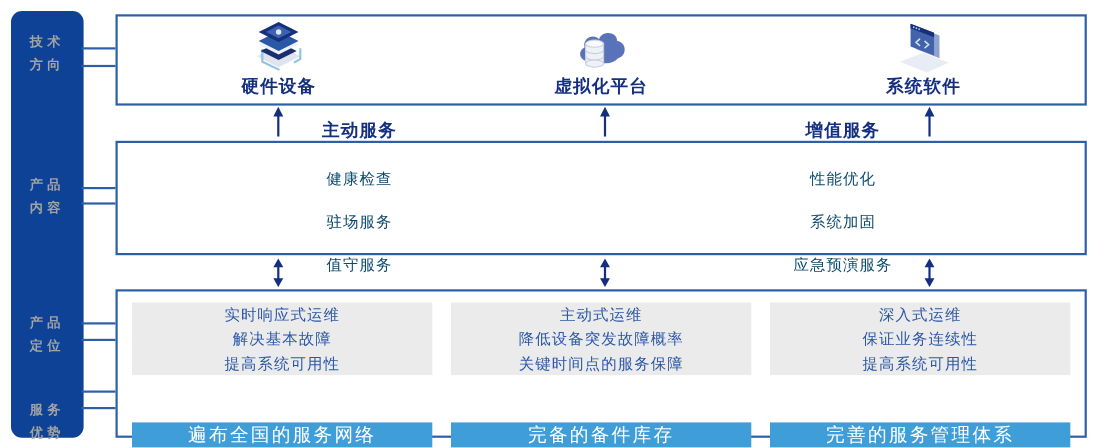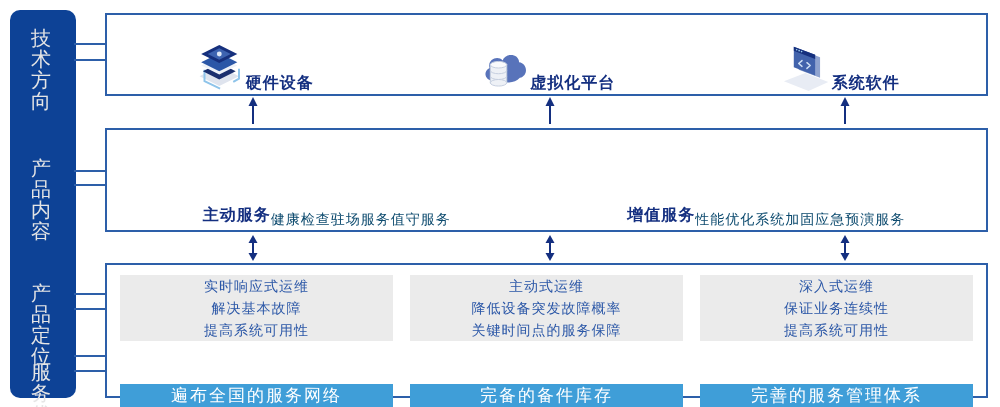--- a/index.html
+++ b/index.html
@@ -13,21 +13,21 @@
   }
   
   .sidebar {
     position: absolute; left: 10px; top: 10px;
     width: 66px; height: 388px;
     background: #0d4296;
     border-radius: 10px;
   }
   .side-label {
     position: absolute; left: 0; width: 100%;
-    color: #e5e5e5; font-weight: normal; font-size: 20px;
+    color: #a3a3a3; font-weight: bold; font-size: 12px;
     line-height: 21px; text-align: center;
   }
   .side-label span {
     display: inline-block; width: 44px;
     letter-spacing: 4px; word-break: break-all;
   }
   
   .conn {
     position: absolute; left: 74px; width: 32px; height: 2px;
     background: #2d5fa9;
@@ -37,22 +37,22 @@
     position: absolute; left: 105px; right: 12px;
     background: #ffffff;
     border: 2px solid #2d5fa9;
     display: flex;
   }
   .frame-top    { top: 13px;  height: 83px; }
   .frame-mid    { top: 128px; height: 104px; }
   .frame-bottom { top: 263px; height: 135px; padding: 10px 13px; justify-content: space-between; }
   .col3 {
     flex: 1 1 0;
-    display: flex; flex-direction: row;
-    align-items: flex-end; justify-content: center;
+    display: flex; flex-direction: column;
+    align-items: center; justify-content: center;
   }
   
   .tech-icon { height: 46px; margin-bottom: 3px; }
   .tech-label { font-size: 16px; font-weight: bold; color: #142f80; letter-spacing: 1px; }
   
   .svc-title { font-size: 16px; font-weight: bold; color: #142f80; letter-spacing: 1px; margin-bottom: 4px; }
   .svc-item  { font-size: 14px; color: #0c4a6e; line-height: 21px; letter-spacing: 1px; margin-top: 18px; }
   
   .pos-col { width: 273px; display: flex; flex-direction: column; justify-content: space-between; gap: 43px; }
   .pos-box {

